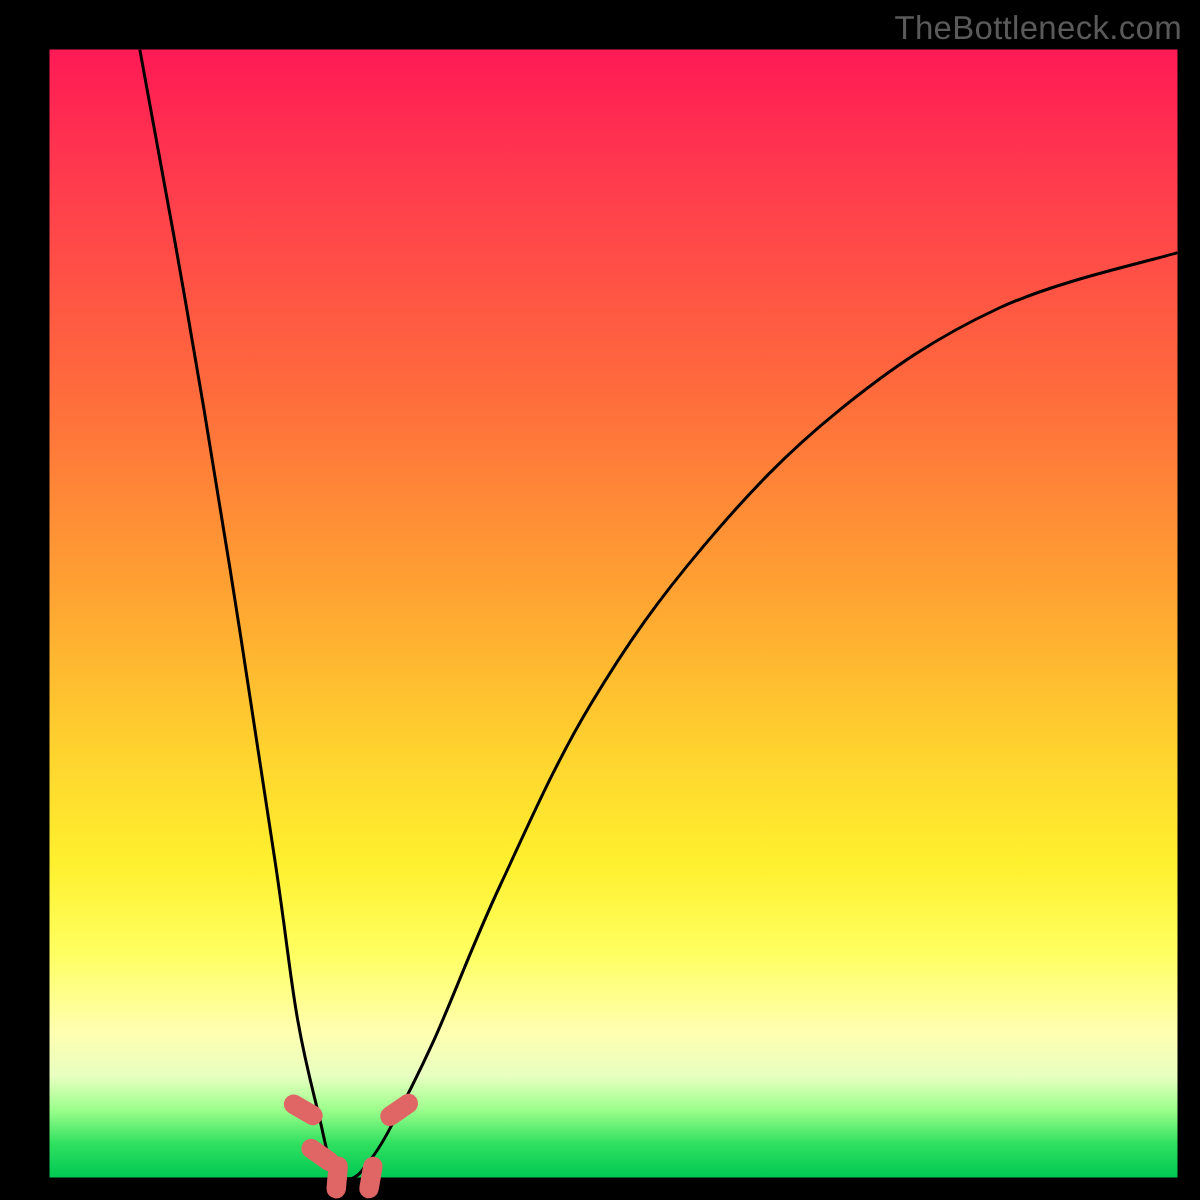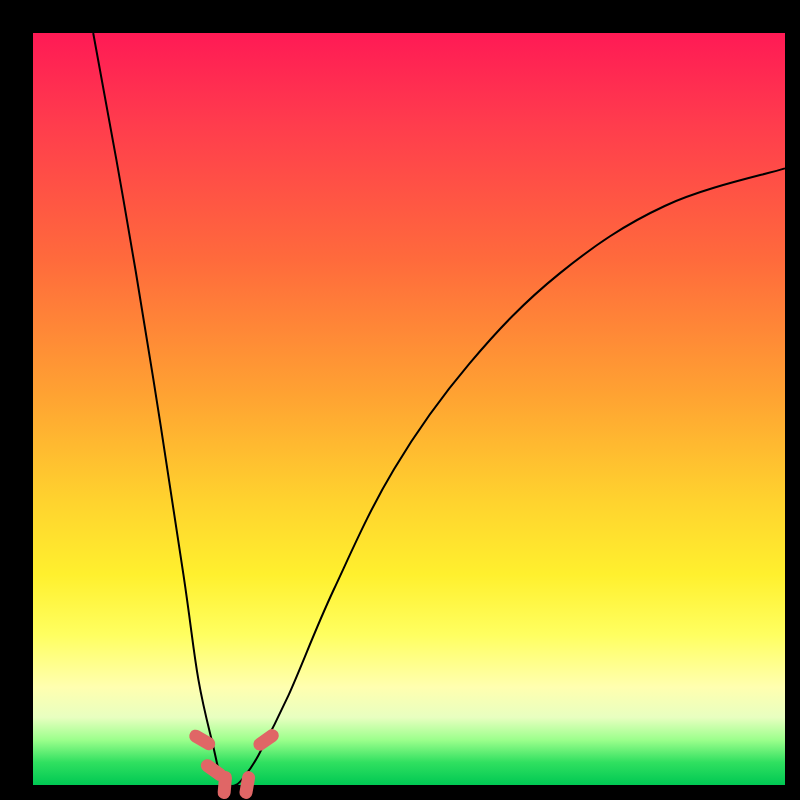--- a/index.html
+++ b/index.html
@@ -67,20 +67,21 @@
   }
   .marker {
     fill: #e06666;
     stroke: none;
   }
 </style>
 </head>
 <body>
 
 <div class="frame">
+  <div class="watermark">TheBottleneck.com</div>
 
   <div class="plot">
     <svg class="curve" viewBox="0 0 752 752" preserveAspectRatio="none">
       <path id="curvePath" class="curve-path" d="M 60.2 0.0 C 65.6 29.8, 79.4 103.2, 90.2 165.4 C 101.1 227.7, 109.5 278.2, 120.3 345.9 C 131.1 413.6, 142.3 487.3, 150.4 541.4 C 158.5 595.6, 160.0 615.6, 165.4 646.7 C 170.9 677.9, 176.4 696.8, 180.5 714.4 C 184.5 732.0, 185.3 737.7, 188.0 744.5 C 190.7 751.2, 192.8 750.6, 195.5 752.0 C 198.2 753.4, 200.3 753.4, 203.0 752.0 C 205.7 750.6, 206.5 749.9, 210.6 744.5 C 214.6 739.1, 217.5 736.8, 225.6 721.9 C 233.7 707.0, 242.1 691.5, 255.7 661.8 C 269.2 632.0, 281.8 597.1, 300.8 556.5 C 319.8 515.9, 336.6 476.8, 361.0 436.2 C 385.3 395.6, 406.4 366.1, 436.2 330.9 C 465.9 295.7, 491.2 269.1, 526.4 240.6 C 561.6 212.2, 591.1 191.9, 631.7 173.0 C 672.3 154.0, 730.3 142.1, 752.0 135.4"></path>
       <g id="markerGroup">
           <rect x="162.7" y="692.9" width="13" height="28" rx="6.5" class="marker" transform="rotate(-60 169.2 706.9)"></rect>
           <rect x="174.0" y="723.0" width="13" height="28" rx="6.5" class="marker" transform="rotate(-55 180.5 737.0)"></rect>
           <rect x="185.3" y="738.0" width="13" height="28" rx="6.5" class="marker" transform="rotate(5 191.8 752.0)"></rect>
           <rect x="207.8" y="738.0" width="13" height="28" rx="6.5" class="marker" transform="rotate(10 214.3 752.0)"></rect>
           <rect x="226.6" y="692.9" width="13" height="28" rx="6.5" class="marker" transform="rotate(55 233.1 706.9)"></rect>

